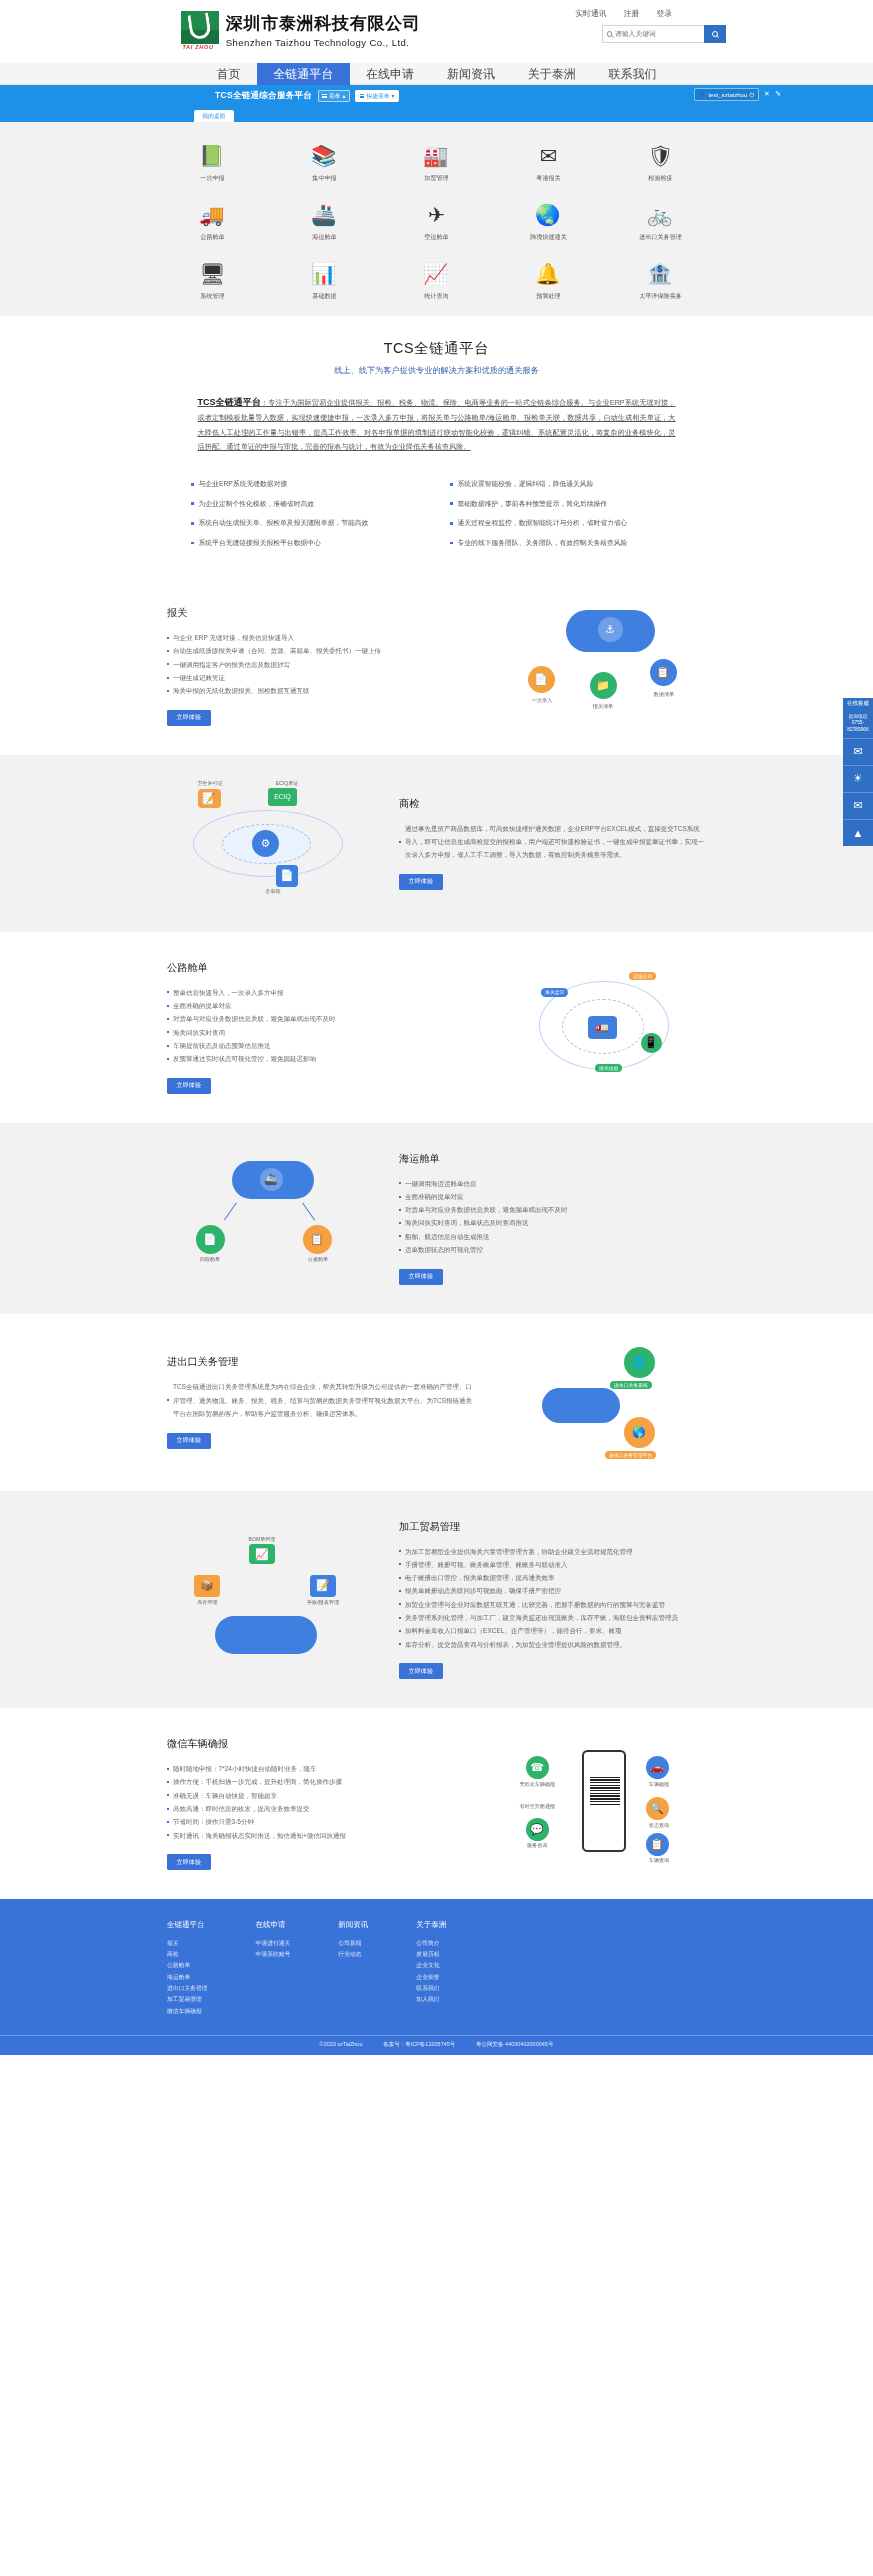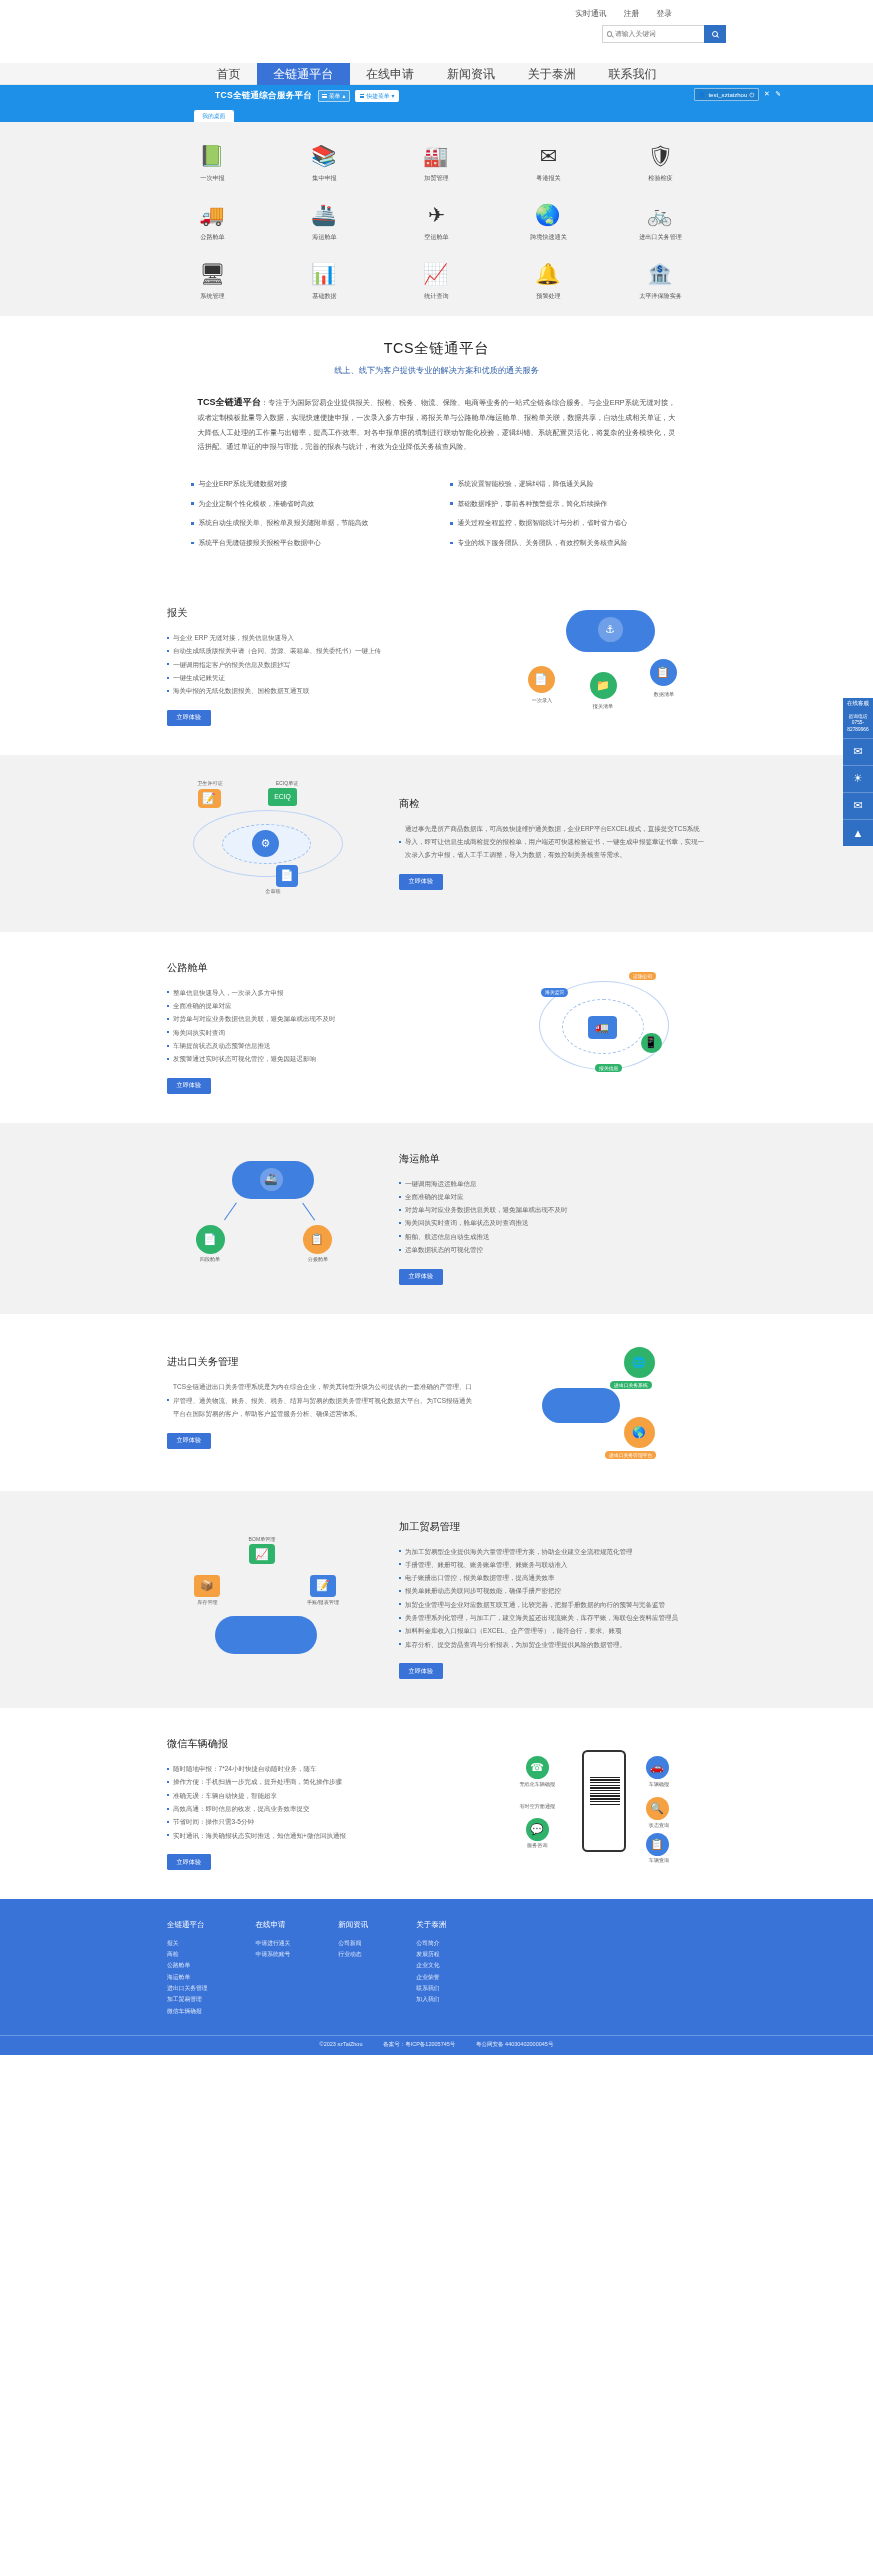--- a/index.html
+++ b/index.html
@@ -65,21 +65,21 @@
   .iconpanel { background:#f2f2f2; padding:20.5px 0 15px; }
   .icongrid { width:560px; margin:0 auto; display:grid; grid-template-columns:repeat(5,1fr); row-gap:19px; }
   .icell { display:flex; flex-direction:column; align-items:center; cursor:pointer; }
   .icell .glyph { width:27px; height:27px; display:flex; align-items:center; justify-content:center; font-size:20.5px; line-height:1;}
   .icell .lbl { font-size:6.1px; color:#555; margin-top:4.1px; }
 
   
   .hero { background:#fff; padding:23px 0 20.5px; position:relative;}
   .hero h1 { text-align:center; font-size:14.3px; font-weight:normal; color:#222; letter-spacing:0.7px;}
   .hero .sub { text-align:center; color:#2f5fa8; font-size:8.2px; line-height:1.9; margin-top:5px;}
-  .hero .para { width:478px; margin:15px auto 0; font-size:7.2px; line-height:2.0; color:#555; text-align:justify;}
+  .hero .para { width:478px; margin:15px auto 0; font-size:7.2px; line-height:2.0; color:#555; text-align:justify;text-decoration:underline;}
   .hero .para b { color:#222; font-size:9px; }
 
   
   .highlights { background:#fff; padding:4.1px 0 29px; }
   .highlights h2 { text-align:center; font-size:11.6px; font-weight:normal; color:#222; margin-bottom:18px;}
   .hl-cols { width:491px; margin:0 auto; display:grid; grid-template-columns:1fr 1fr; column-gap:27px; row-gap:9.6px;}
   .hl-item { font-size:6.8px; color:#555; display:flex; align-items:center; gap:4.8px;}
   .hl-item .dot { width:2.7px; height:2.7px; background:#3a73d8; flex:0 0 2.7px; }
 
   
@@ -116,20 +116,32 @@
   .fb-head { background:#2f6fc4; color:#fff; font-size:5.5px; text-align:center; padding:2.7px 1.4px; }
   .fb-phone { background:#2f6fc4; color:#fff; font-size:4.8px; text-align:center; padding:3.4px 1.4px 4.1px; line-height:1.4;}
   .fb-cell { background:#2f6fc4; height:27px; border-top:0.7px solid rgba(255,255,255,.25); display:flex; align-items:center; justify-content:center; color:#fff; font-size:11px; cursor:pointer;}
   .fb-cell.last { background:#2f6fc4; }
 </style>
 </head>
 <body>
 
 <div class="topbar">
   <div class="topbar-inner">
+    <div class="logo-block">
+      <div class="logo-mark">
+        <div class="lg-top"></div>
+          <div class="lg-bot"></div>
+          <div class="lg-swoosh"></div>
+        <div class="lg-txt">TAI ZHOU</div>
+      </div>
+      <div class="logo-names">
+        <div class="cn">深圳市泰洲科技有限公司</div>
+        <div class="en">Shenzhen Taizhou Technology Co., Ltd.</div>
+      </div>
+    </div>
 
     <div class="util-links">
       <a>实时通讯</a>
       <a>注册</a>
       <a>登录</a>
     </div>
 
     <div class="searchbox">
       <div class="field">
         <span class="mag"></span>

